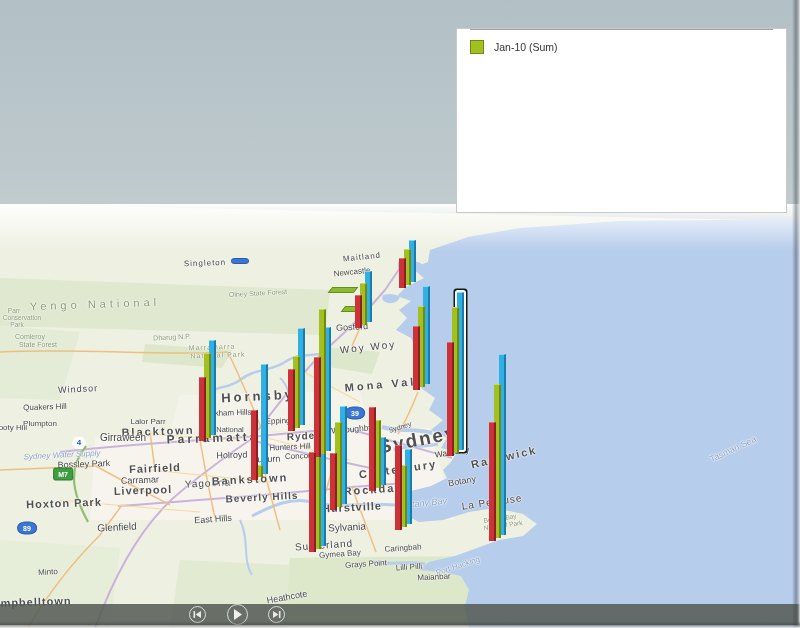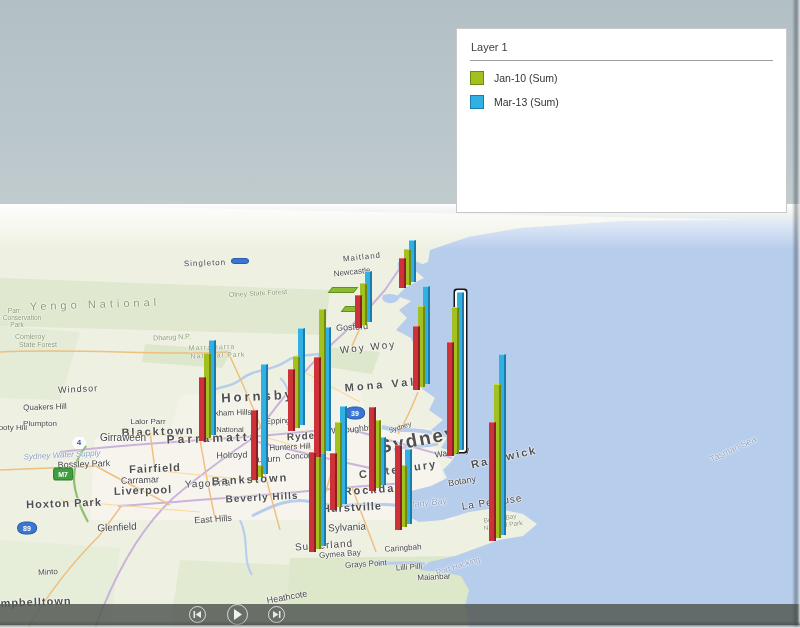--- a/index.html
+++ b/index.html
@@ -235,30 +235,25 @@
       <div class="bar" style="left: 447px; top: 342px; height: 114px; background: rgb(205, 50, 56); border-right: 2px solid rgb(140, 31, 38); border-top: 1.5px solid rgb(226, 107, 112); z-index: 12;"></div>
       <div class="bar" style="left: 499px; top: 354px; height: 181px; background: rgb(49, 176, 228); border-right: 2px solid rgb(27, 123, 170); border-top: 1.5px solid rgb(134, 214, 242); z-index: 10;"></div>
       <div class="bar" style="left: 494px; top: 384px; height: 154px; background: rgb(162, 192, 31); border-right: 2px solid rgb(112, 137, 15); border-top: 1.5px solid rgb(196, 218, 82); z-index: 11;"></div>
       <div class="bar" style="left: 489px; top: 422px; height: 119px; background: rgb(205, 50, 56); border-right: 2px solid rgb(140, 31, 38); border-top: 1.5px solid rgb(226, 107, 112); z-index: 12;"></div>
       <div class="bar" style="left: 319px; top: 442px; height: 104px; background: rgb(49, 176, 228); border-right: 2px solid rgb(27, 123, 170); border-top: 1.5px solid rgb(134, 214, 242); z-index: 10;"></div>
       <div class="bar" style="left: 314px; top: 452px; height: 97px; background: rgb(162, 192, 31); border-right: 2px solid rgb(112, 137, 15); border-top: 1.5px solid rgb(196, 218, 82); z-index: 11;"></div>
       <div class="bar" style="left: 309px; top: 452px; height: 100px; background: rgb(205, 50, 56); border-right: 2px solid rgb(140, 31, 38); border-top: 1.5px solid rgb(226, 107, 112); z-index: 12;"></div>
     </div>
 
   <div class="legend">
-    <div class="legend-title">Layer 1</div>
     <div class="legend-divider"></div>
     <div id="legend-items">
         <div class="legend-row">
           <span class="legend-swatch" style="background: rgb(162, 192, 31); border-color: rgb(112, 137, 15);"></span>
           <span class="legend-label">Jan-10 (Sum)</span>
-        </div>
-        <div class="legend-row">
-          <span class="legend-swatch" style="background: rgb(49, 176, 228); border-color: rgb(27, 123, 170);"></span>
-          <span class="legend-label">Mar-13 (Sum)</span>
         </div>
       </div>
   </div>
 
   <div class="playbar">
     <button class="pb-btn small" style="left:189px">
       <span>
         <svg width="9" height="9" viewBox="0 0 9 9">
             <rect x="0.5" y="1" width="1.6" height="7" fill="rgba(255,255,255,0.85)"></rect>
             <path d="M8,1 L8,8 L2.5,4.5 Z" fill="rgba(255,255,255,0.85)"></path>

